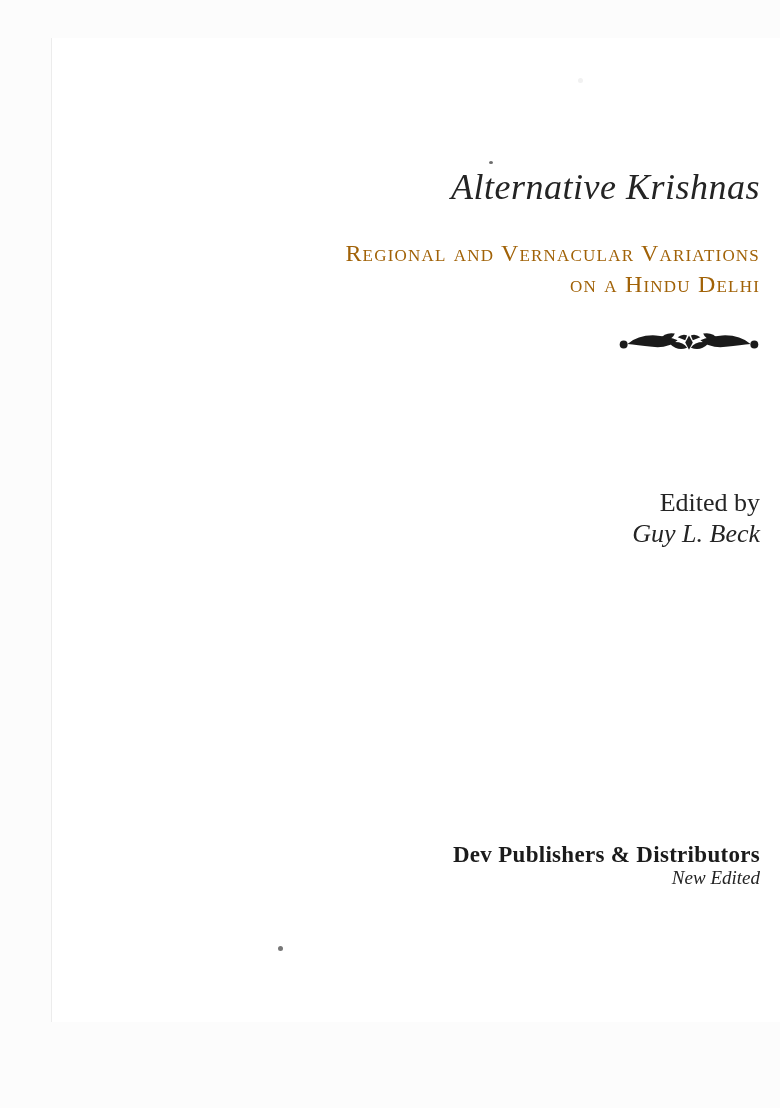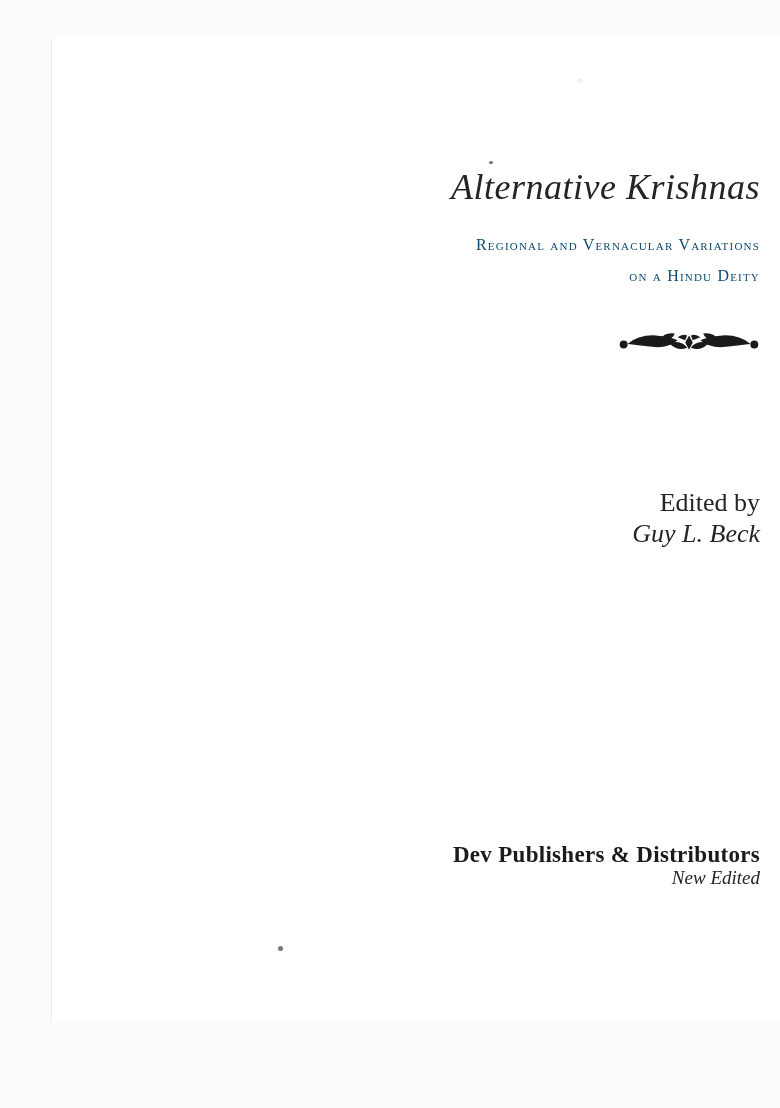--- a/index.html
+++ b/index.html
@@ -34,26 +34,26 @@
   }
   .block { position: absolute; left: 0; width: 100%; }
   .book-title {
     top: 166px;
     font-style: italic;
     font-size: 36px;
     letter-spacing: 0.5px;
     color: #242424;
   }
   .book-subtitle {
-    top: 229px;
+    top: 238px;
     font-variant: small-caps;
-    font-size: 16px;
+    font-size: 24px;
     letter-spacing: 1.2px;
     line-height: 31px;
-    color: #0c4a6e;
+    color: #a16207;
   }
   .ornament-wrap {
     top: 331px;
     height: 24px;
   }
   .edited-by {
     top: 488px;
     font-size: 26px;
     color: #242424;
   }
@@ -89,21 +89,21 @@
 <body>
 
 <div class="scan-page"></div>
 
 <div class="content">
 
   <div class="block book-title">Alternative Krishnas</div>
 
   <div class="block book-subtitle">
     <div>Regional and Vernacular Variations</div>
-    <div>on a Hindu Deity</div>
+    <div>on a Hindu Delhi</div>
   </div>
 
   <div class="block ornament-wrap">
     <svg class="fleuron" width="142" height="24" viewBox="0 0 150 24" xmlns="http://www.w3.org/2000/svg" aria-hidden="true">
       <g fill="#1a1a1a">
         <g id="fleuron-half">
           <circle cx="6" cy="13.5" r="4.2"></circle>
           <path d="M10,13 Q22,3 40,4 Q54,5 63,9 Q53,18 36,16 Q20,14 10,13 Z"></path>
           <path d="M44,8 Q50,0 60,2 Q58,8 49,10 Z"></path>
           <path d="M55,13 Q63,21 73,17 Q69,10 57,11 Z"></path>

